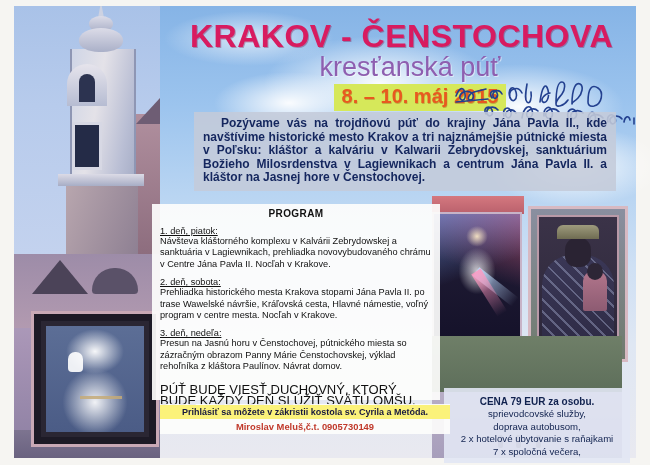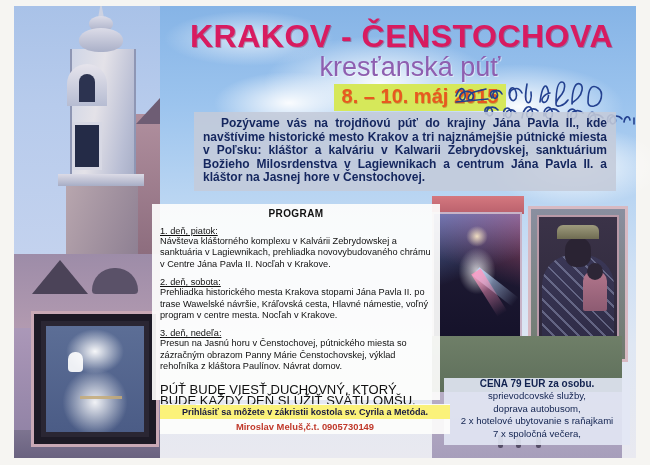--- a/index.html
+++ b/index.html
@@ -456,23 +456,23 @@
     margin-top: 11px;
     font-size: 13px;
     color: #101010;
     line-height: 11.6px;
   }
 
   
   .price-box {
     position: absolute;
     left: 444px;
-    top: 378px;
+    top: 388px;
     width: 186px;
-    padding: 0 3px 5px 3px;
+    padding: 8px 3px 5px 3px;
     box-sizing: border-box;
     background: rgba(226,231,244,.9);
     text-align: center;
     color: #11224f;
     font-size: 9.6px;
     line-height: 12.4px;
   }
   .price-head {
     font-weight: bold;
     font-size: 10px;

